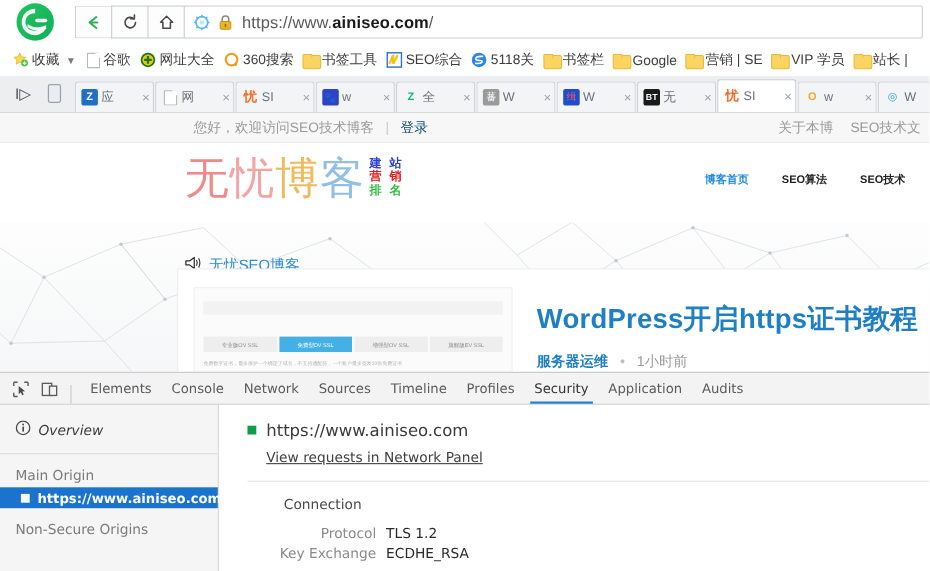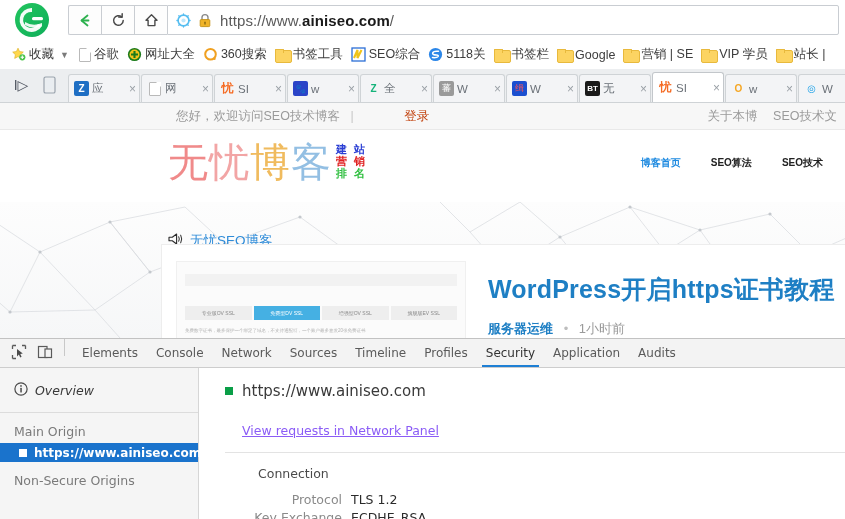--- a/index.html
+++ b/index.html
@@ -131,21 +131,21 @@
   
   .page { position: absolute; top: 103px; left: 0; width: 845px; height: 235px; background:#fff; overflow: hidden; }
   .topbar {
     height: 27px; background: #f7f7f7; border-bottom: 1px solid #e9e9e9;
     display: flex; align-items: center; justify-content: space-between;
     padding: 0 8px;
     font-size: 12.5px; color: #9a9a9a;
   }
   .topbar .tb-left { padding-left: 168px; }
   .topbar .tb-sep { color: #c9c9c9; margin: 0 7px; }
-  .topbar a { color: #c2410c; text-decoration: none; margin-left: 40px; }
+  .topbar a { color: #0c4a6e; text-decoration: none; }
   .topbar .tb-right span { margin-left: 12px; }
 
   .site-header {
     height: 72px; background: #ffffff;
     display: flex; align-items: center;
     position: relative;
   }
   .logo-block { position: absolute; left: 168px; top: 12px; display: flex; align-items: flex-end; }
   .logo-cn { font-size: 40px; font-weight: 400; line-height: 1;
     font-family: "DejaVu Sans", "Liberation Sans", sans-serif; letter-spacing: 1px; }
@@ -203,21 +203,21 @@
 
   
   .devtools {
     position: absolute; top: 338px; left: 0; width: 845px; height: 181px;
     background: #ffffff;
     border-top: 1px solid #c2c2c2;
     font-family: "DejaVu Sans", "Liberation Sans", sans-serif;
   }
   .dt-toolbar {
     height: 29px; background: #f3f3f3; border-bottom: 1px solid #cdcdcd;
-    display: flex; align-items: flex-start; padding-left: 6px;
+    display: flex; align-items: flex-end; padding-left: 6px;
   }
   .dt-icobtn { width: 26px; height: 26px; display: flex; align-items: center; justify-content: center; }
   .dt-divider { width: 1px; height: 17px; background: #c8c8c8; margin: 0 8px 0 6px; }
   .dt-tab {
     padding: 0 9px; height: 28px; line-height: 29px;
     font-size: 12px; color: #5a5a5a; position: relative;
   }
   .dt-tab.active { color: #333; }
   .dt-tab.active:after {
     content: ""; position: absolute; left: 5px; right: 5px; bottom: 0;
@@ -240,22 +240,22 @@
     background: #1a73cc; font-weight: 700;
   }
   .sq { width: 8px; height: 8px; display: inline-block; flex: 0 0 auto; }
   .sq.white { background: #ffffff; }
   .sq.green { background: #0a9e47; }
 
   .dt-main { flex: 1 1 auto; background: #ffffff; padding: 14px 0 0 26px; }
   .dt-origin-head { display: flex; align-items: center; gap: 9px; }
   .dt-origin-head .url { font-size: 15px; color: #3a3a3a; }
   .dt-link {
-    display: inline-block; margin: 23px 0 0 17px;
-    font-size: 12.5px; color: #8b5cf6; text-decoration: underline;
+    display: inline-block; margin: 8px 0 0 17px;
+    font-size: 12.5px; color: #404040; text-decoration: underline;
   }
   .dt-rule { margin: 13px 0 0 0; border-top: 1px solid #e3e3e3; width: 100%; }
   .dt-section-title { margin: 13px 0 0 33px; font-size: 12.5px; color: #4a4a4a; }
   .dt-kv { margin-top: 11px; }
   .dt-row { display: flex; margin-top: 3px; }
   .dt-key { width: 126px; text-align: right; font-size: 12.5px; color: #8a8a8a; padding-right: 9px; }
   .dt-val { font-size: 12.5px; color: #2b2b2b; }
 </style>
 </head>
 <body>

